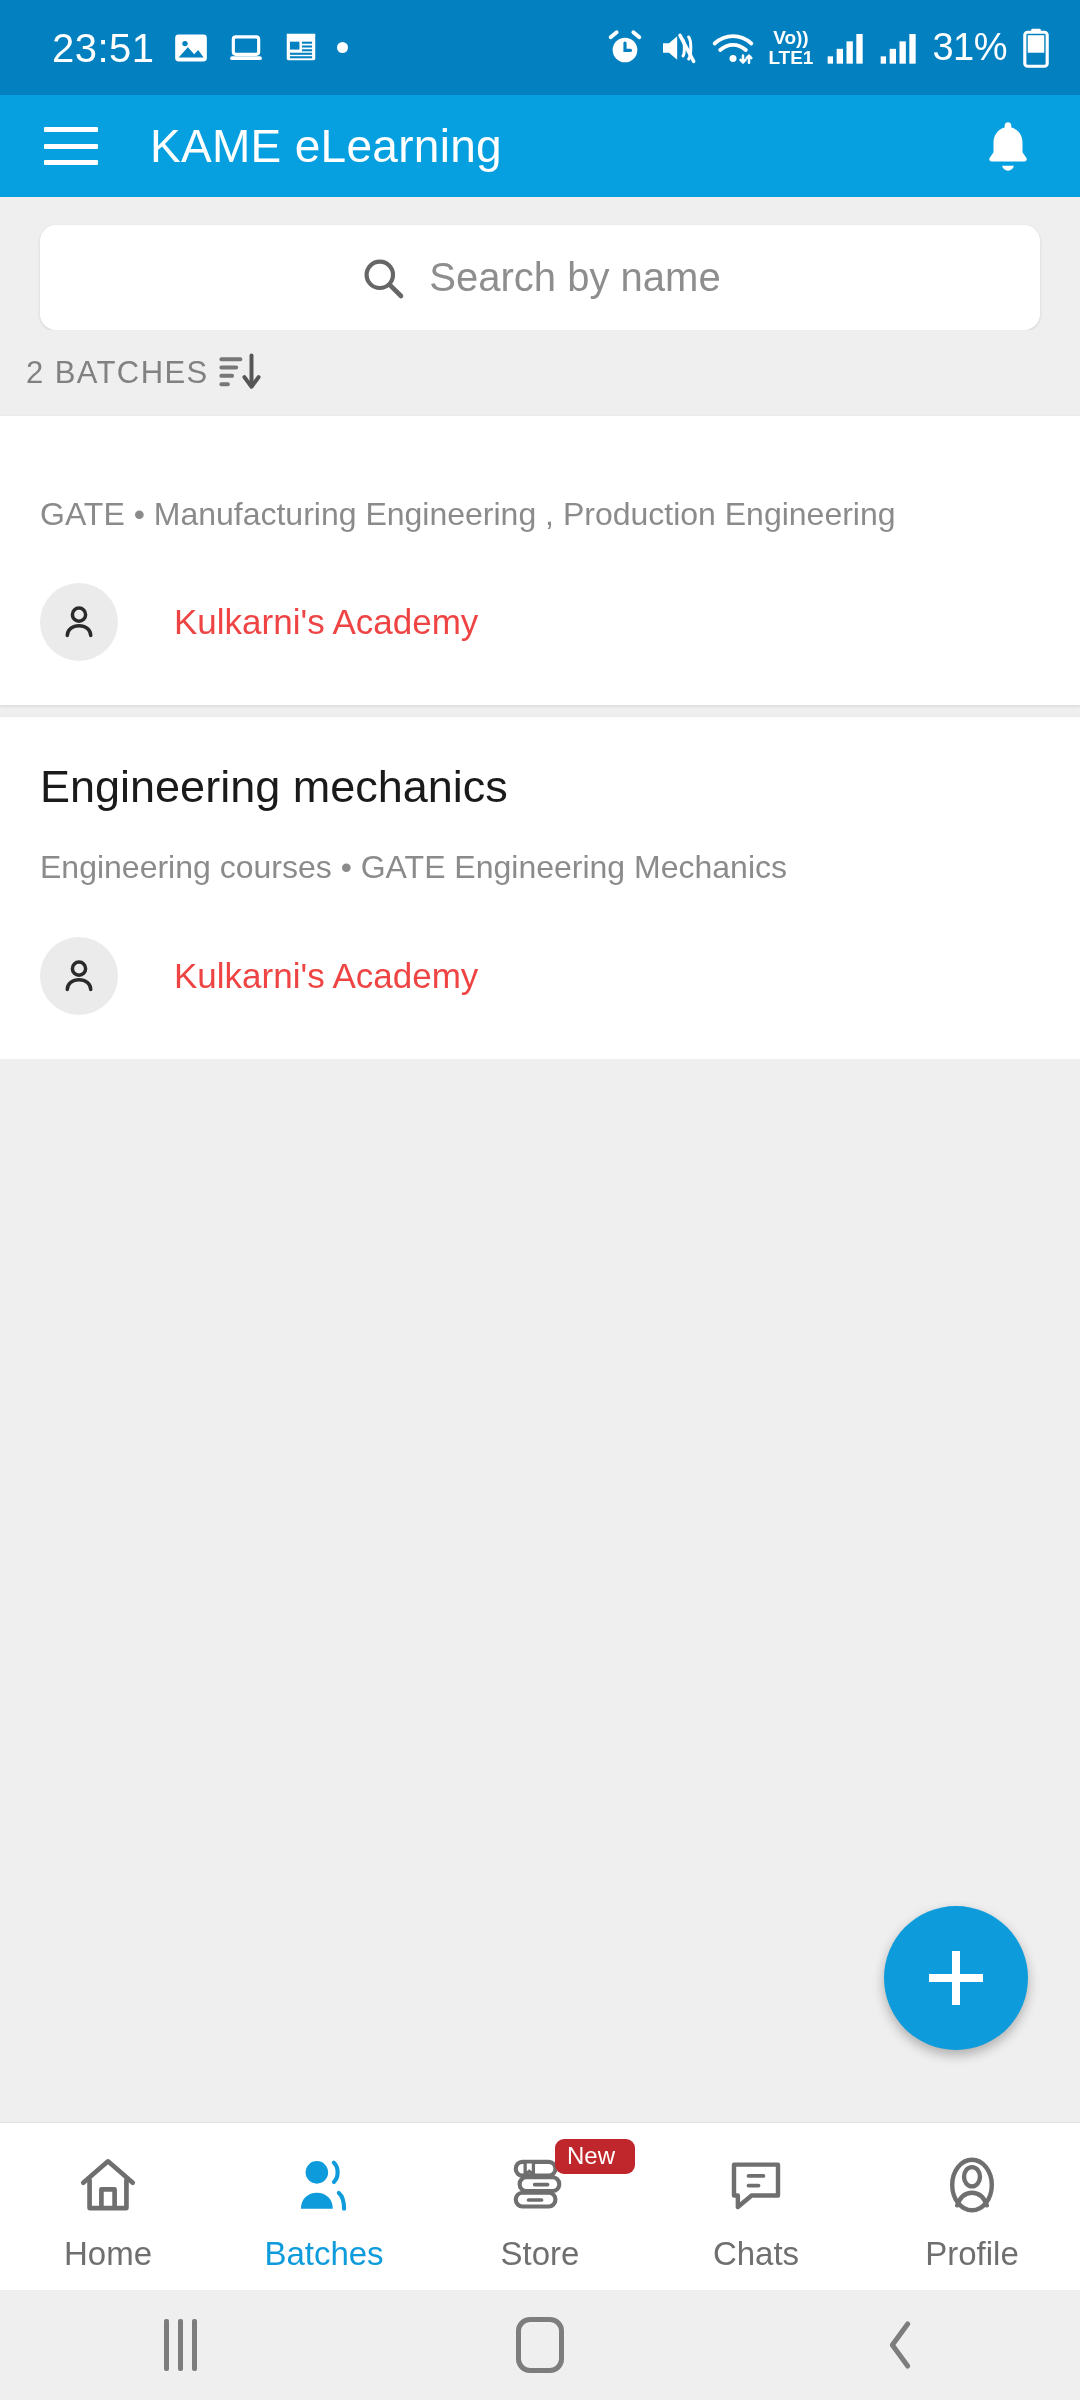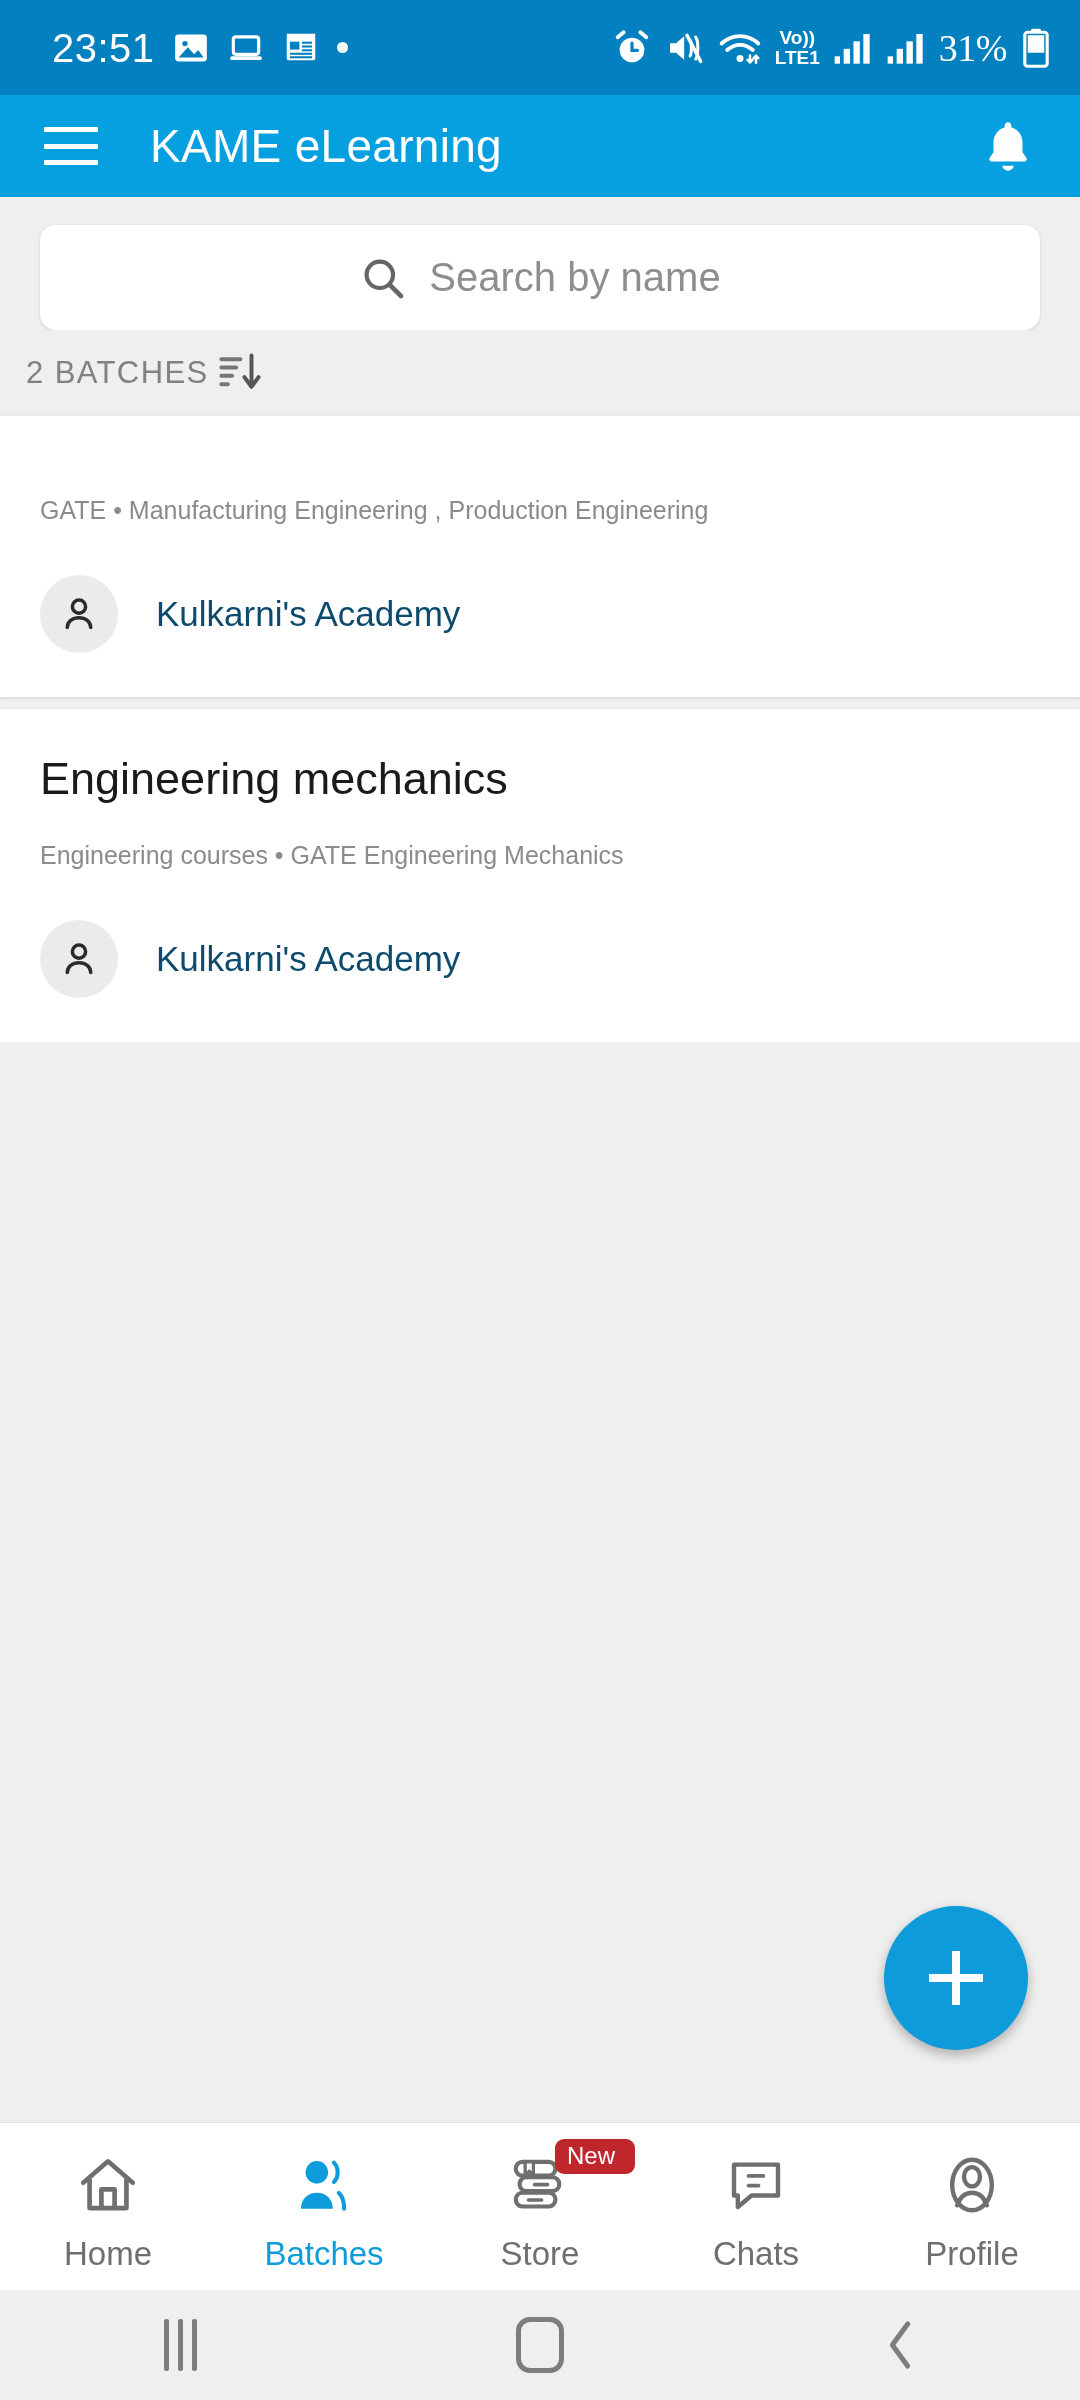--- a/index.html
+++ b/index.html
@@ -14,21 +14,21 @@
 
   
   .statusbar {
     height:95px; background:#0380c0; flex:none;
     display:flex; align-items:center; justify-content:space-between;
     padding:0 28px 0 52px; color:#ffffff;
   }
   .sb-left { display:flex; align-items:center; gap:17px; }
   .sb-time { font-size:40px; letter-spacing:0.5px; line-height:1; font-weight:400; }
   .sb-right { display:flex; align-items:center; gap:13px; }
-  .sb-batt-text { font-size:38px; letter-spacing:-0.5px;font-family:Liberation Serif, serif; }
+  .sb-batt-text { font-size:38px; letter-spacing:-0.5px; }
   .sb-icon { display:block; }
   .sb-dot { width:11px; height:11px; border-radius:50%; background:#fff; display:inline-block; }
   .volte { display:flex; flex-direction:column; align-items:center; line-height:1; font-weight:700; }
   .volte .v1 { font-size:19px; }
   .volte .v2 { font-size:19px; margin-top:1px; }
 
   
   .appbar {
     height:102px; background:#06a0e0; flex:none;
     display:flex; align-items:center; padding:0 40px 0 40px; color:#fff;
@@ -59,27 +59,27 @@
 
   
   .list { flex:none; display:flex; flex-direction:column; }
   .card {
     background:#ffffff; padding:44px 40px 44px 40px;
     box-shadow:0 1px 3px rgba(0,0,0,0.12);
     cursor:pointer;
   }
   .card + .card { margin-top:12px; }
   .card-title { font-size:45px; color:#1a1a1a; line-height:1.15; }
-  .card-sub { font-size:25px; color:#8b8b8b; margin-top:35px; line-height:1.2; }
+  .card-sub { font-size:32px; color:#8b8b8b; margin-top:35px; line-height:1.2; }
   .card-owner { display:flex; align-items:center; margin-top:50px; }
   .avatar {
     width:78px; height:78px; border-radius:50%; background:#ebebeb;
     display:flex; align-items:center; justify-content:center; flex:none;
   }
-  .owner-name { font-size:35px; color:#0c4a6e; margin-left:38px; }
+  .owner-name { font-size:35px; color:#ef4444; margin-left:56px; }
 
   
   .filler { flex:1; background:#efefef; position:relative; }
   .fab {
     position:absolute; right:52px; bottom:72px;
     width:144px; height:144px; border-radius:50%;
     background:#0d9bdb; border:none; cursor:pointer;
     display:flex; align-items:center; justify-content:center;
     box-shadow:0 5px 12px rgba(0,0,0,0.28);
   }

